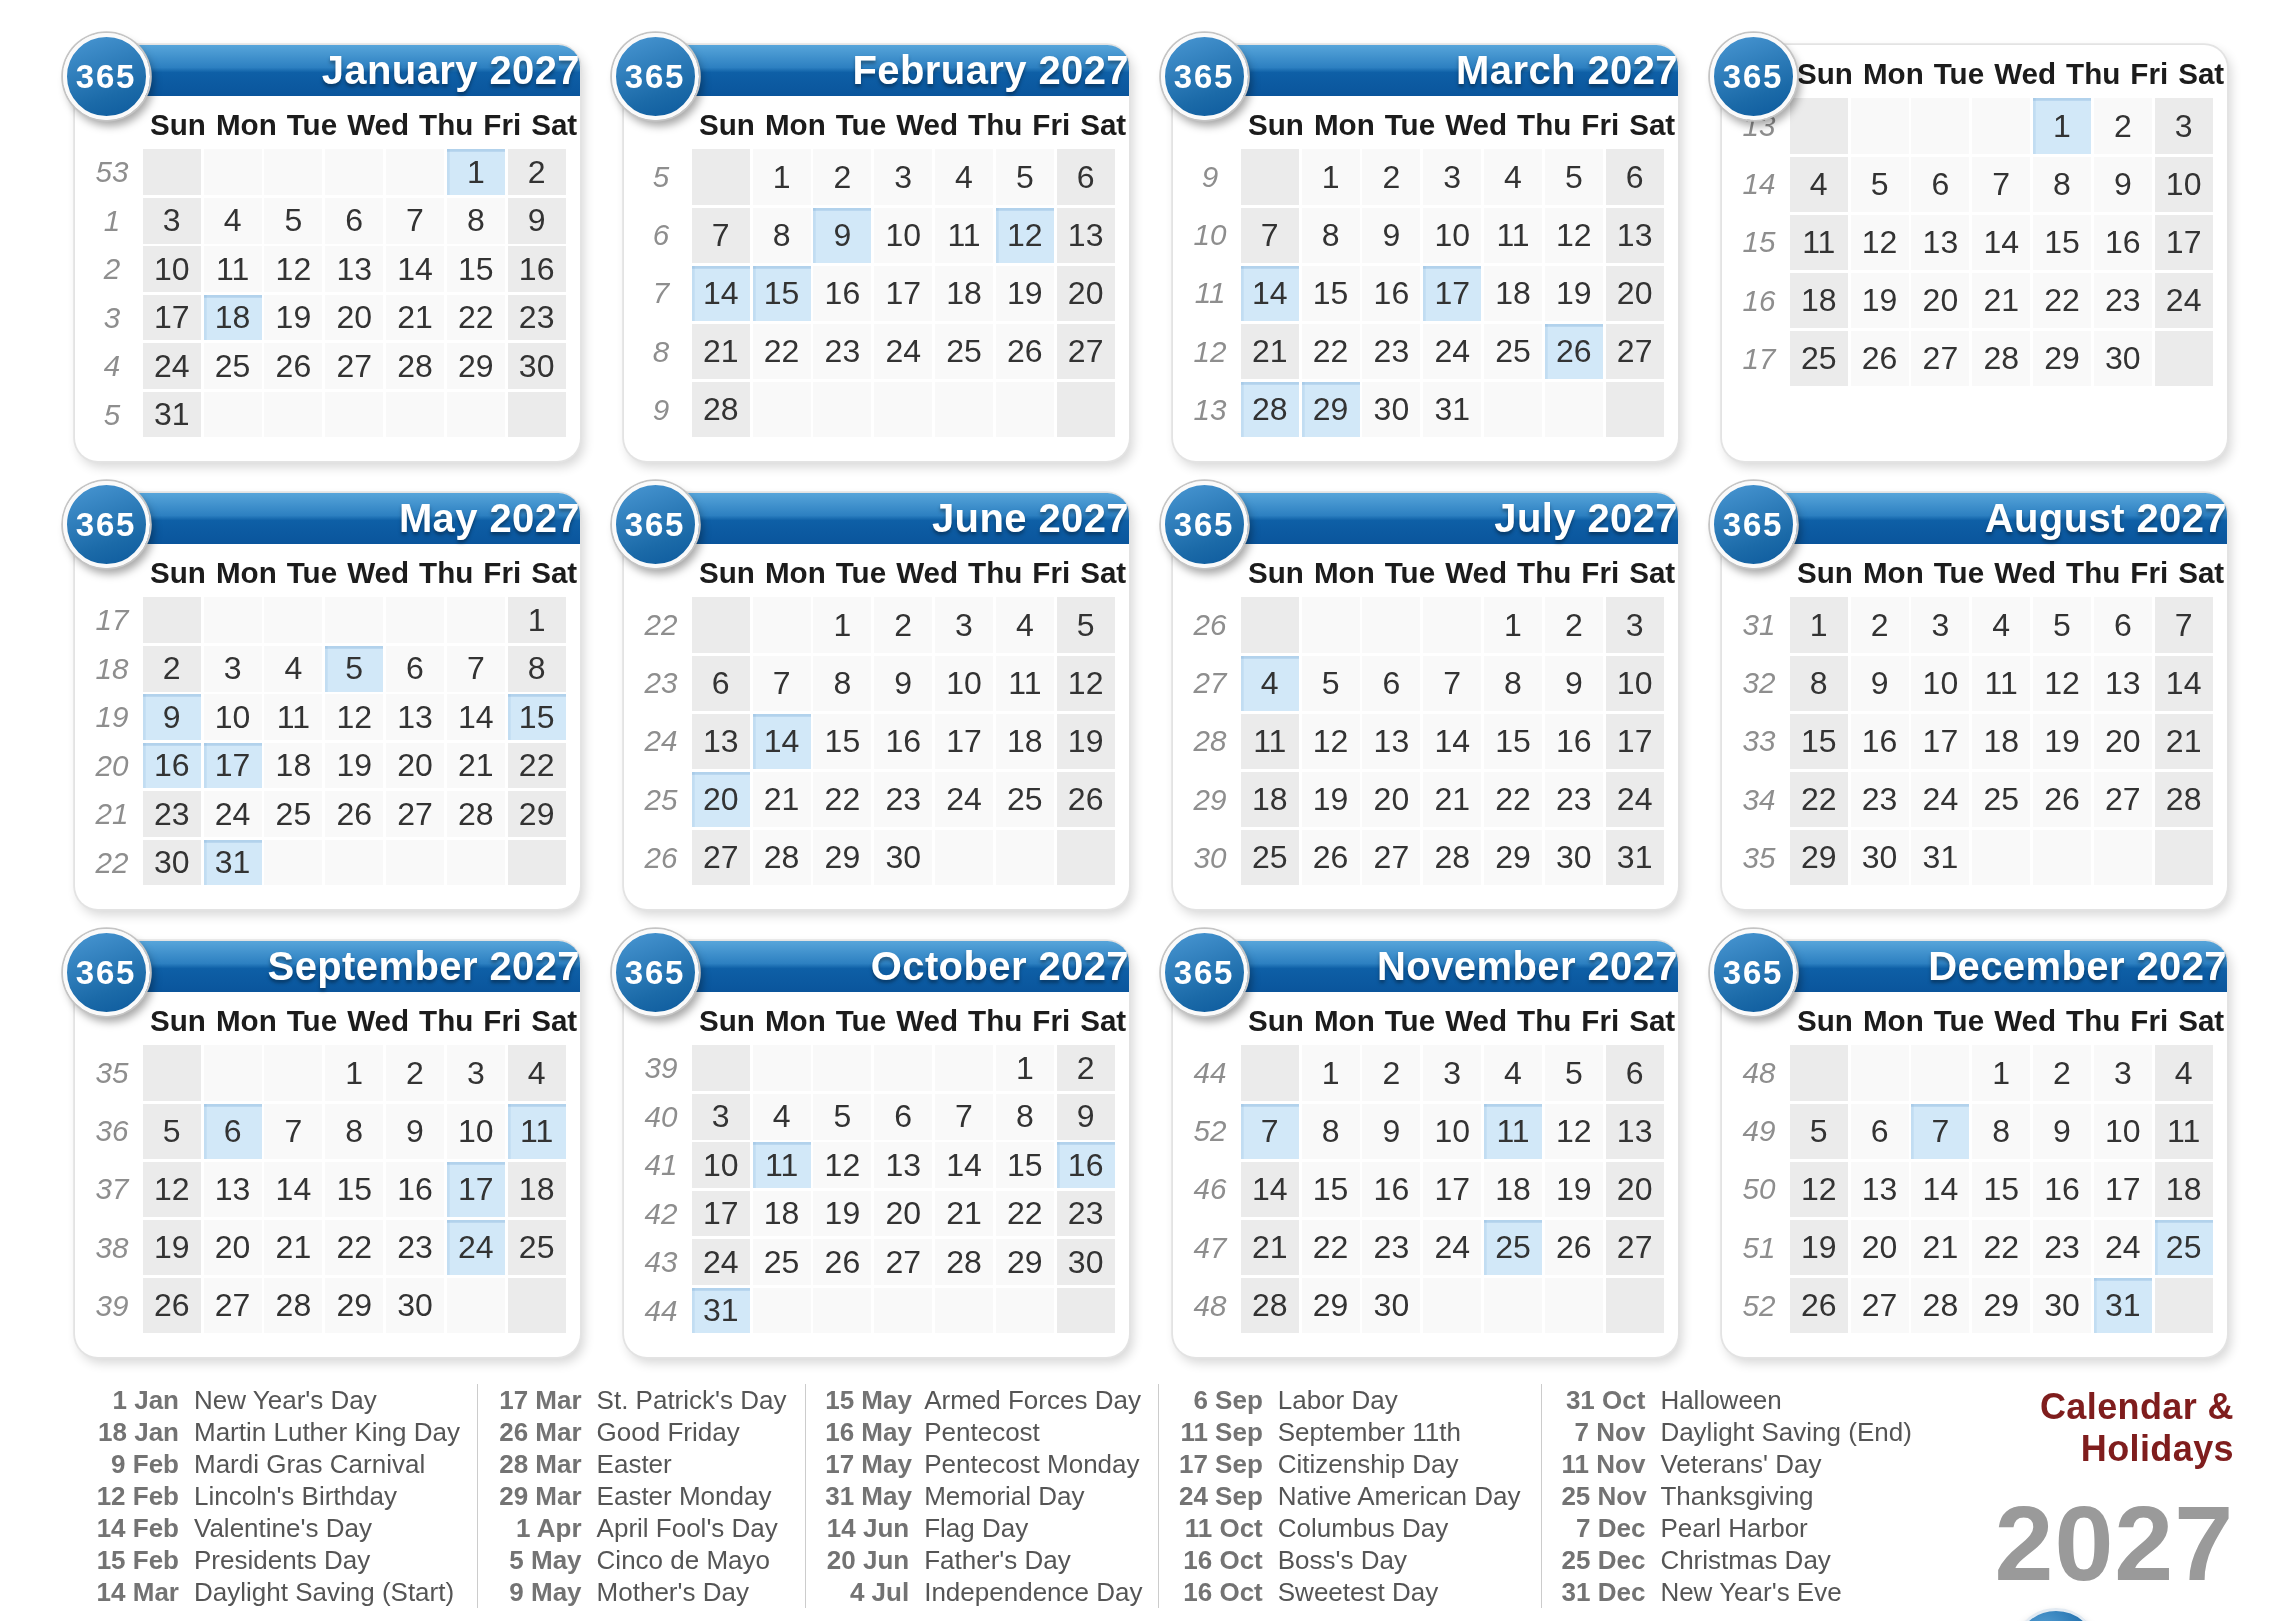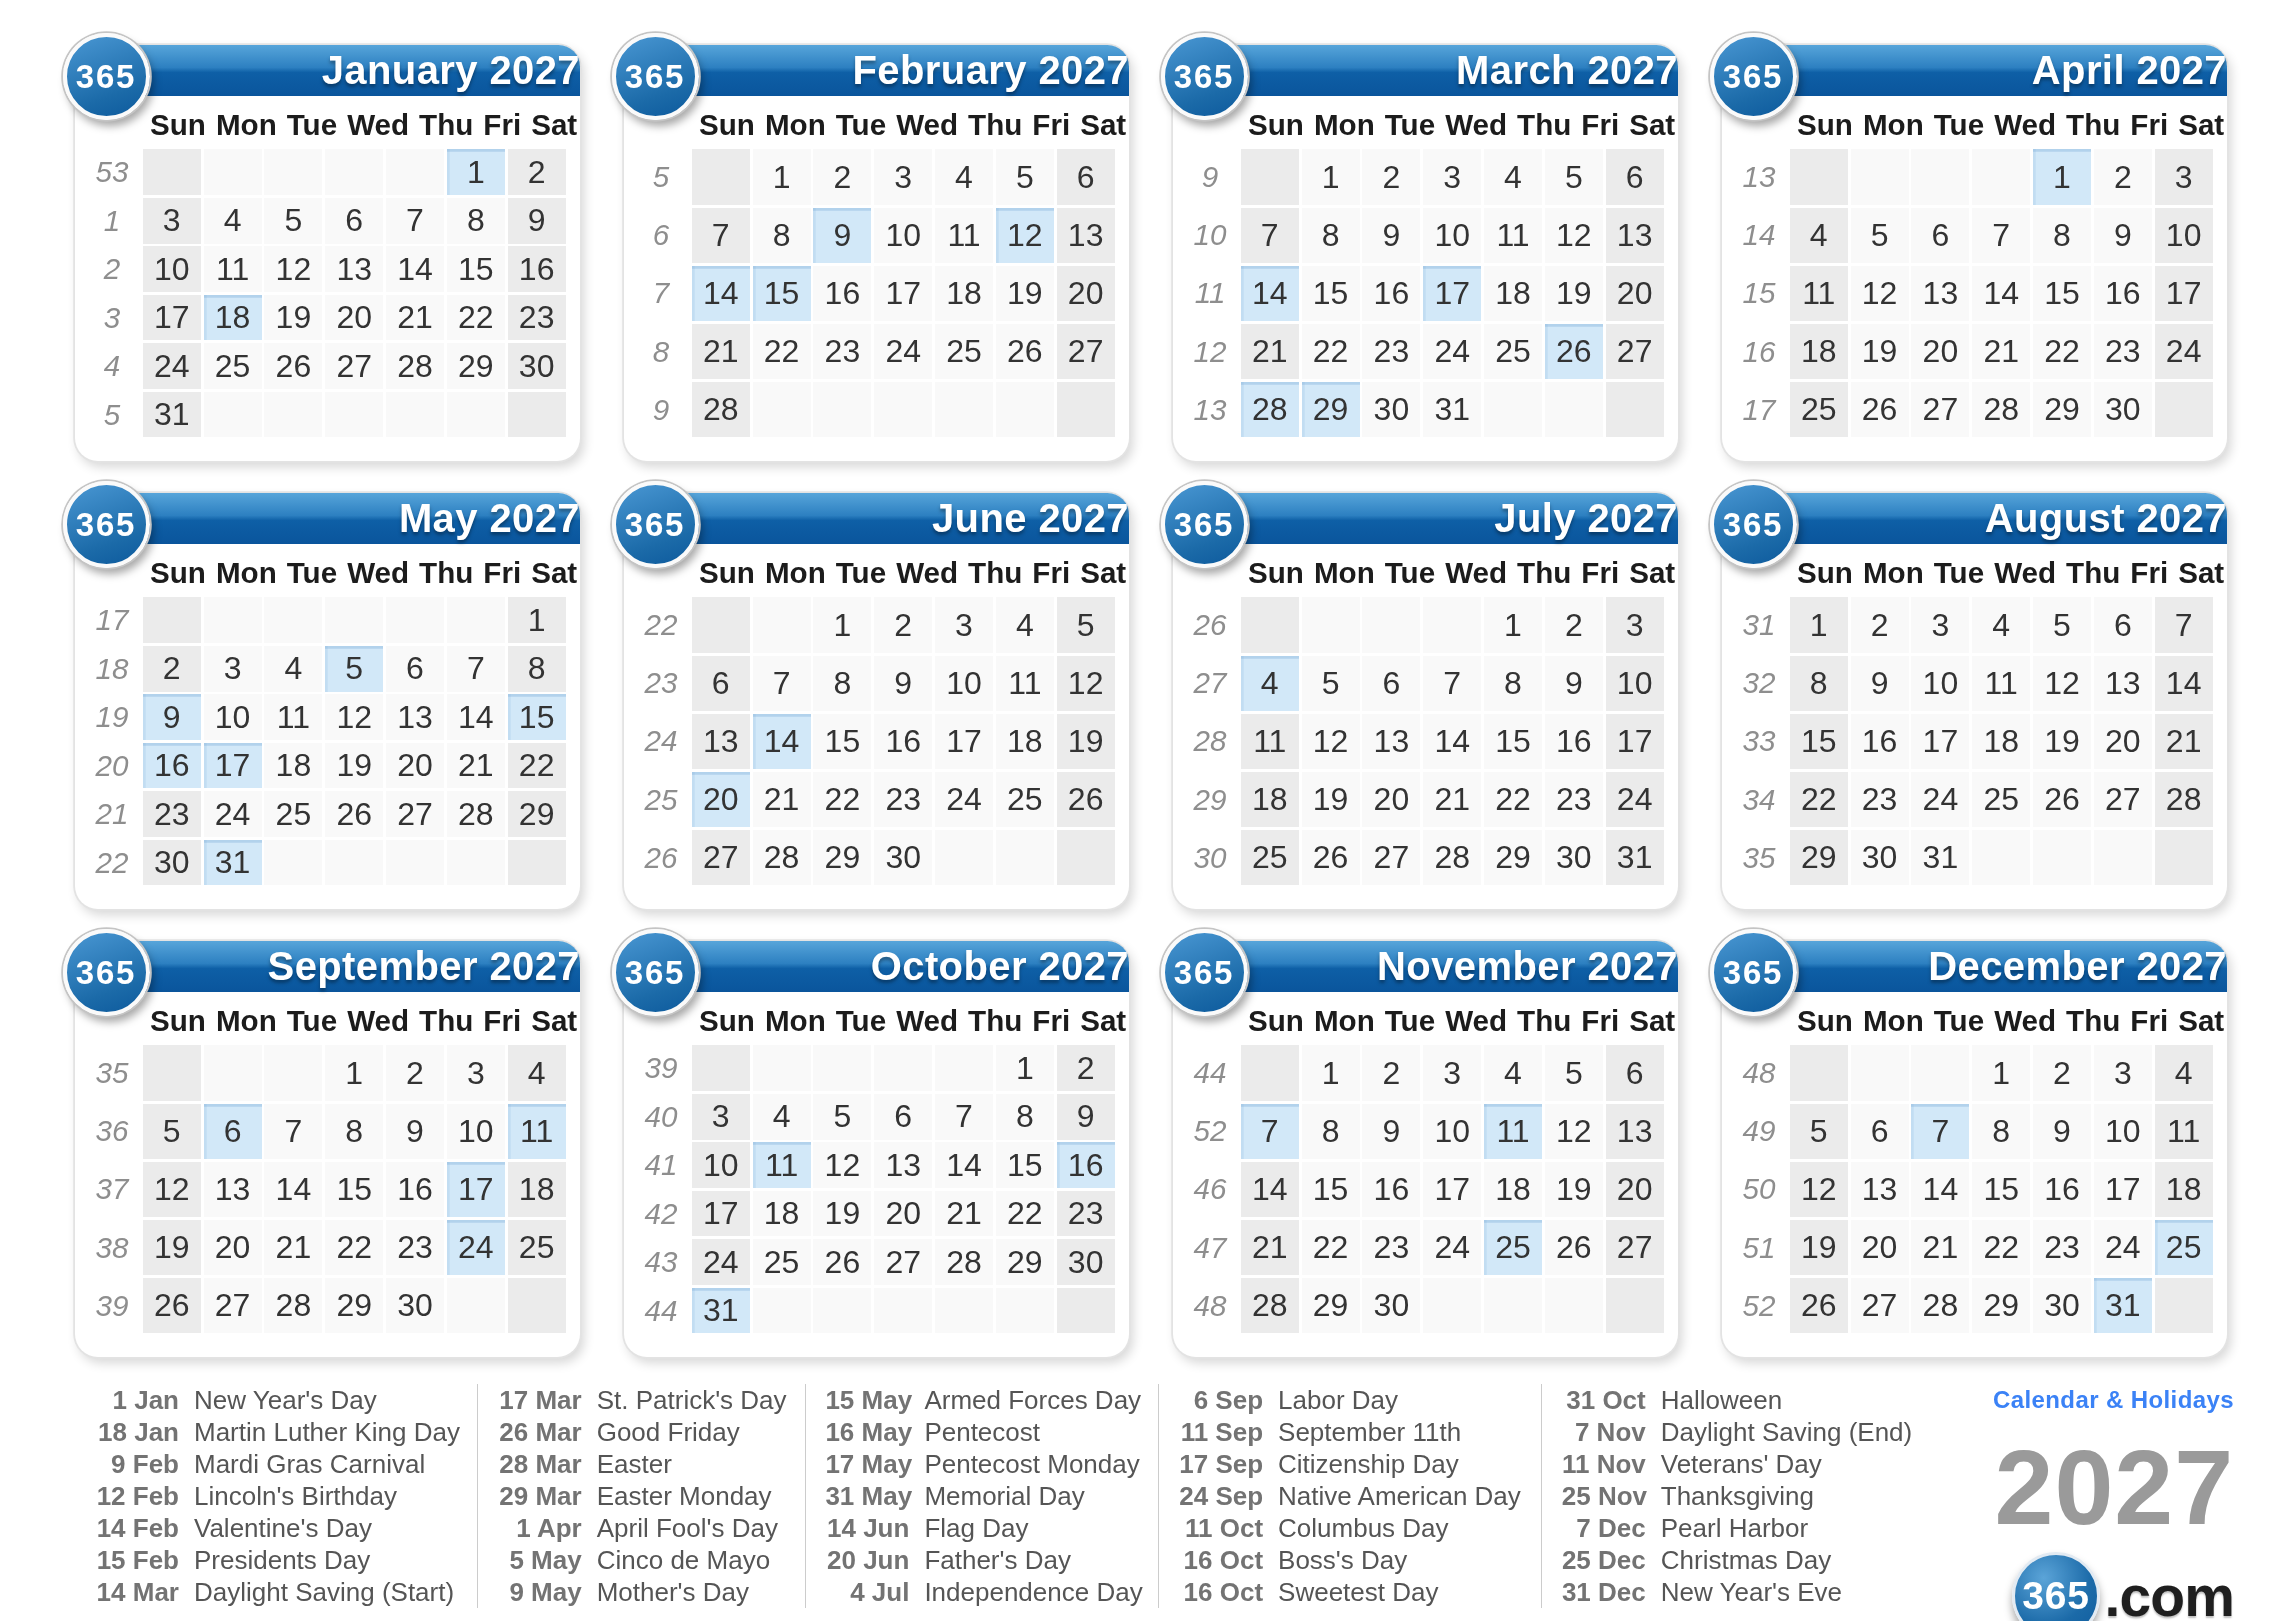--- a/index.html
+++ b/index.html
@@ -81,21 +81,21 @@
   .hrow{display:flex;height:32px;align-items:center;}
   .hdate{
     width:84px;flex:0 0 84px;text-align:right;
     font-weight:bold;color:#737373;font-size:26px;margin-right:15px;
     white-space:nowrap;
   }
   .hname{font-size:26px;color:#555;white-space:nowrap;}
 
   
   .brand{margin-left:auto;text-align:right;padding-top:1.8px;}
-  .brand-tagline{color:#3b82f6;font-weight:bold;font-size:24px;letter-spacing:0.4px;}
+  .brand-tagline{color:#7f1d1d;font-weight:bold;font-size:36px;letter-spacing:0.4px;}
   .brand-year{
     color:#9a9a9a;font-weight:bold;font-size:106px;line-height:1.0;
     letter-spacing:0.9px;margin-top:20px;
   }
   .brand-logo{
     display:flex;align-items:center;justify-content:flex-end;
     margin-top:12.5px;
   }
   .logo-text{
     font-size:57px;font-weight:bold;color:#1f1f1f;
@@ -336,23 +336,20 @@
               <div class="day"></div>
               <div class="day"></div>
               <div class="day weekend"></div>
             </div>
           </div>
     </div>
   </div>
 
   <div class="month-card">
     <div class="badge-365">365</div>
-    <div class="month-header">
-      <span class="month-title">April 2027</span>
-    </div>
     <div class="month-body">
       <div class="weekday-row">
         <div class="wd-spacer"></div>
       <div class="wd">Sun</div>
             <div class="wd">Mon</div>
             <div class="wd">Tue</div>
             <div class="wd">Wed</div>
             <div class="wd">Thu</div>
             <div class="wd">Fri</div>
             <div class="wd">Sat</div>

